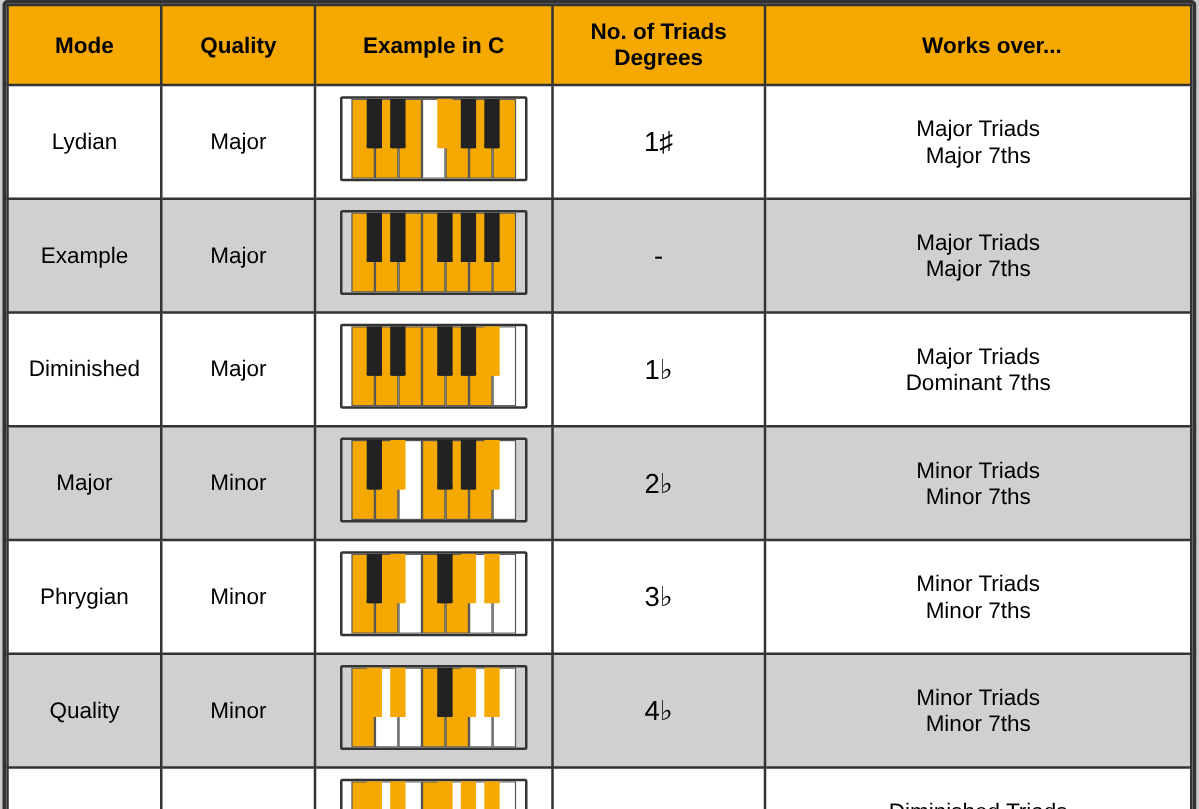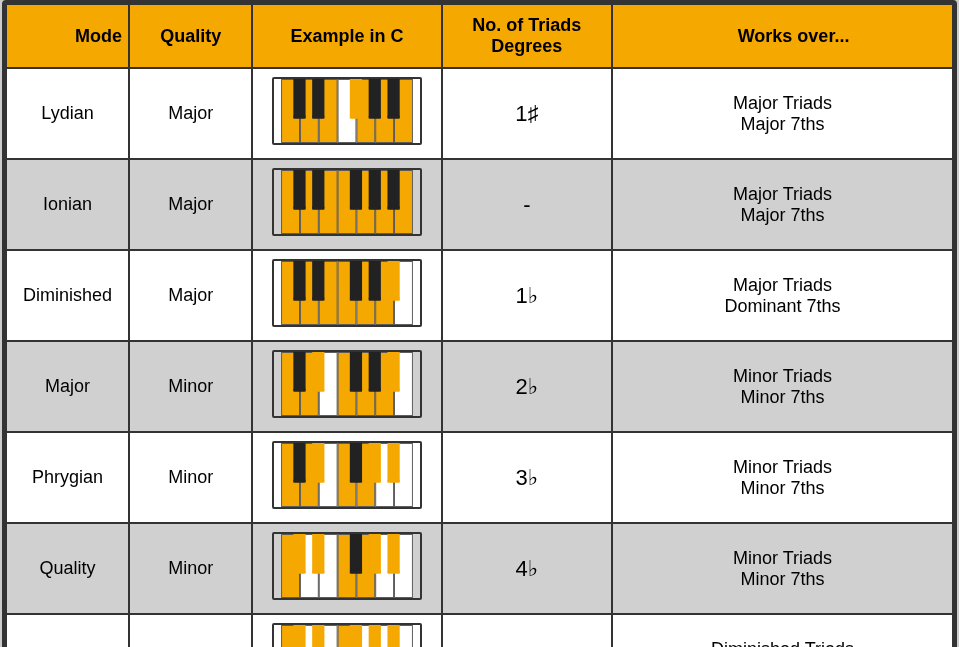--- a/index.html
+++ b/index.html
@@ -39,21 +39,21 @@
       background: #d0d0d0;
     }
     tbody td {
       border: 2px solid #333;
       padding: 8px 6px;
       text-align: center;
       font-size: 18px;
       color: #000;
       vertical-align: middle;
     }
-    .col-mode { width: 13%; text-align: right; }
+    .col-mode { width: 13%; }
     .col-quality { width: 13%; margin-left: 34px; }
     .col-example { width: 20%; }
     .col-altered { width: 18%; }
     .col-works { width: 36%; padding-left: 28px; }
 
     
     .piano-svg {
       width: 155px;
       height: 70px;
     }
@@ -92,21 +92,21 @@
               <rect x="73" y="38" width="13" height="4" fill="#f5a800" rx="2"></rect>
               <rect x="93" y="0" width="13" height="42" fill="#222222" rx="0" ry="0"></rect>
               <rect x="93" y="38" width="13" height="4" fill="#222222" rx="2"></rect>
               <rect x="113" y="0" width="13" height="42" fill="#222222" rx="0" ry="0"></rect>
               <rect x="113" y="38" width="13" height="4" fill="#222222" rx="2"></rect>
             </svg></td>
           <td style="font-size: 22px;">1♯</td>
           <td>Major Triads<br>Major 7ths</td>
         </tr>
         <tr>
-          <td>Ionian</td>
+          <td>Example</td>
           <td>Major</td>
           <td><svg class="piano-svg" viewBox="0 0 140 68" xmlns="http://www.w3.org/2000/svg" style="width:150px;height:68px;border:2px solid #333;border-radius:2px;">
               <rect x="0.5" y="0.5" width="19" height="67" fill="#f5a800" stroke="#555" stroke-width="1"></rect>
               <rect x="20.5" y="0.5" width="19" height="67" fill="#f5a800" stroke="#555" stroke-width="1"></rect>
               <rect x="40.5" y="0.5" width="19" height="67" fill="#f5a800" stroke="#555" stroke-width="1"></rect>
               <rect x="60.5" y="0.5" width="19" height="67" fill="#f5a800" stroke="#555" stroke-width="1"></rect>
               <rect x="80.5" y="0.5" width="19" height="67" fill="#f5a800" stroke="#555" stroke-width="1"></rect>
               <rect x="100.5" y="0.5" width="19" height="67" fill="#f5a800" stroke="#555" stroke-width="1"></rect>
               <rect x="120.5" y="0.5" width="19" height="67" fill="#f5a800" stroke="#555" stroke-width="1"></rect>
               <rect x="13" y="0" width="13" height="42" fill="#222222" rx="0" ry="0"></rect>

